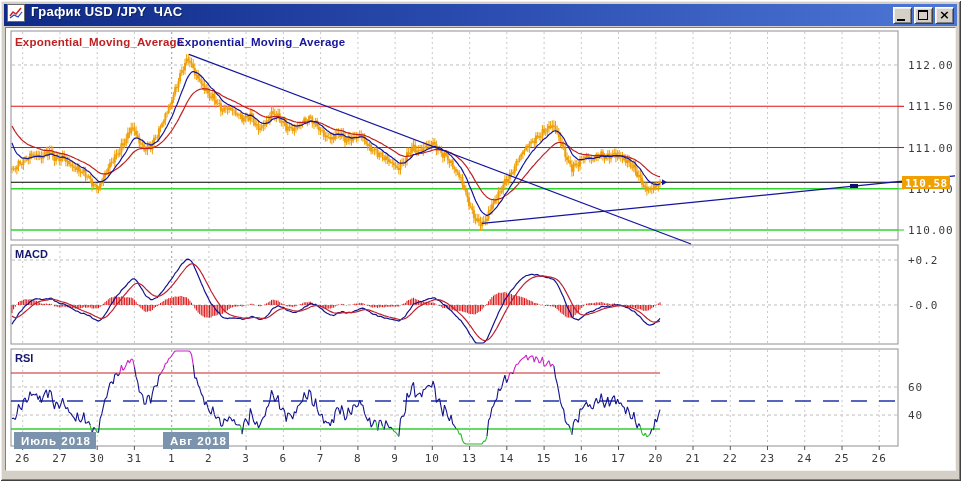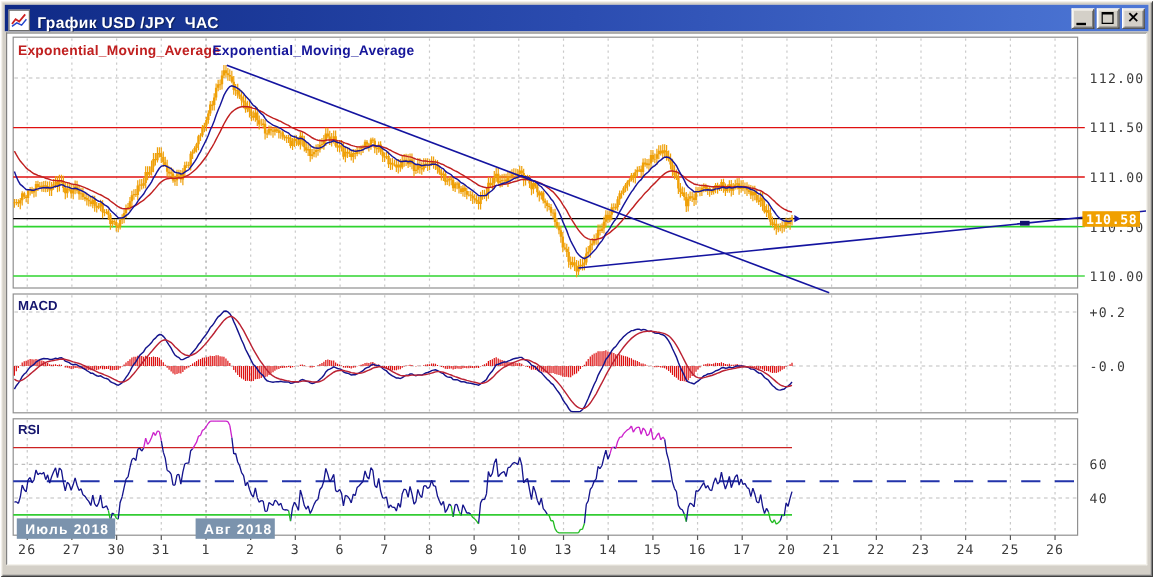--- a/index.html
+++ b/index.html
@@ -1,19 +1,19 @@
 <!DOCTYPE html>
 <html><head>
 <meta charset="utf-8">
 <style>
   html,body{margin:0;padding:0;background:#9aa0a8;font-family:"Liberation Sans",sans-serif;}
   .window{position:relative;width:961px;height:481px;background:#d4d0c8;
     box-shadow:inset 1px 1px 0 #ffffff, inset -1px -1px 0 #404040, inset 2px 2px 0 #f0ede6, inset -2px -2px 0 #808080;}
   .titlebar{position:absolute;left:4px;top:4px;right:4px;height:22px;
-    background:linear-gradient(to right,#0f2a86,#2b4cb0,#4d77d6);display:flex;align-items:flex-end;}
+    background:linear-gradient(to right,#0f2a86,#2b4cb0,#4d77d6);display:flex;align-items:flex-start;}
   .title-icon{width:16px;height:16px;margin-left:3px;background:#fff;border:1px solid #6b6b6b;position:relative;flex:0 0 auto;}
   .title-icon svg{position:absolute;left:0;top:0;}
   .title-text{color:#ffffff;font-size:13px;font-weight:bold;margin-left:6px;white-space:pre;letter-spacing:.3px;
     text-shadow:1px 1px 0 rgba(0,0,0,.35);}
   .win-buttons{position:absolute;right:3px;top:3px;display:flex;gap:2px;}
   .win-btn{width:17px;height:15px;background:#d4d0c8;border:1px solid;border-color:#ffffff #404040 #404040 #ffffff;
     box-shadow:inset 1px 1px 0 #f0ede6, inset -1px -1px 0 #808080;position:relative;cursor:pointer;}
   .glyph-min{position:absolute;left:3px;bottom:2px;width:8px;height:2px;background:#000;}
   .glyph-max{position:absolute;left:3px;top:2px;width:8px;height:7px;border:1px solid #000;border-top-width:2px;}
   .glyph-close{position:absolute;left:0;top:-1px;width:100%;text-align:center;font-size:13px;font-weight:bold;color:#000;line-height:15px;font-family:"DejaVu Sans",sans-serif;}

